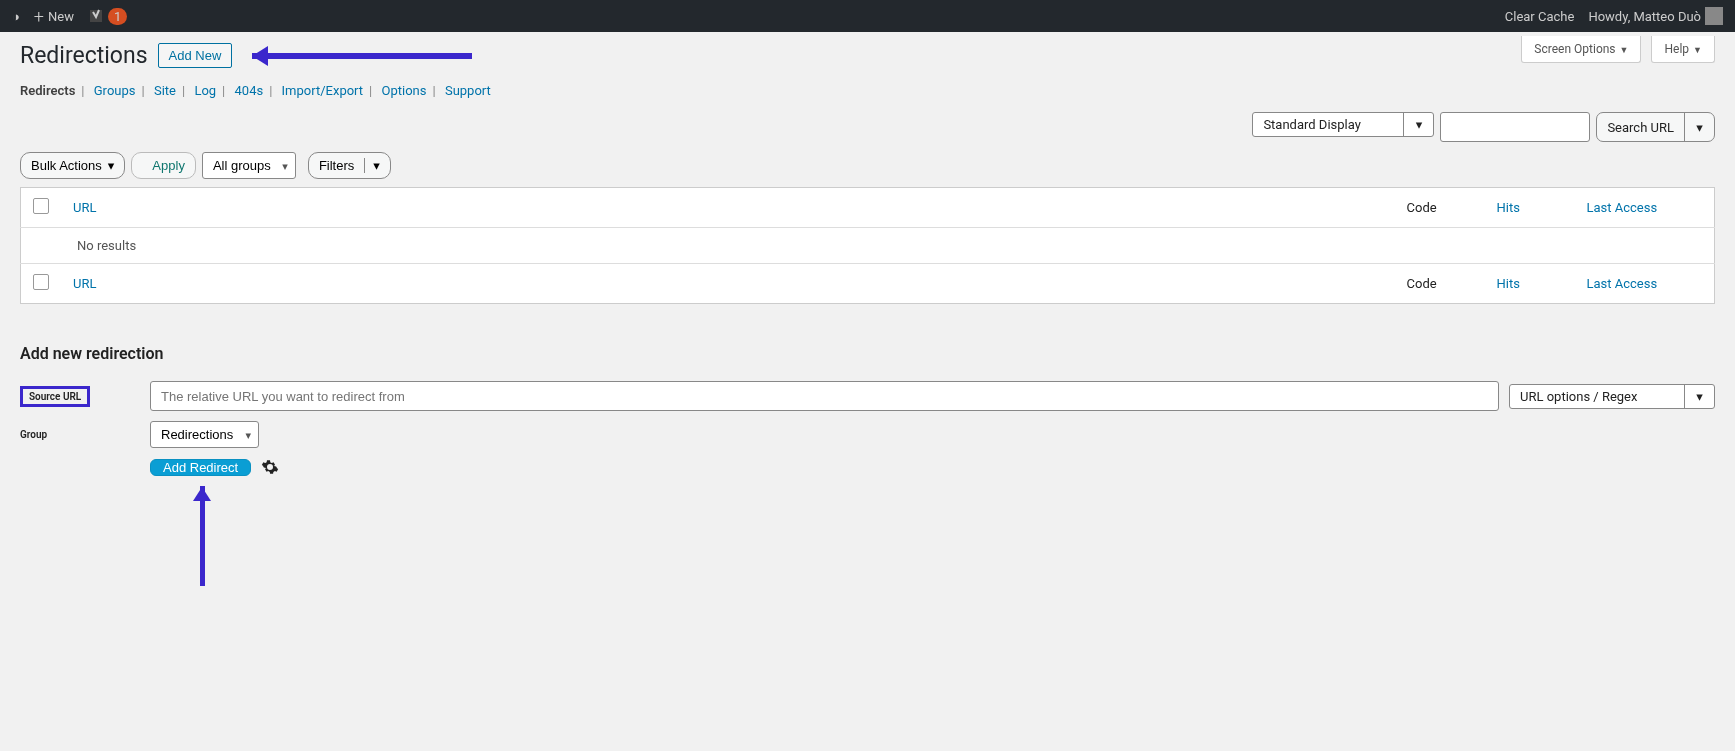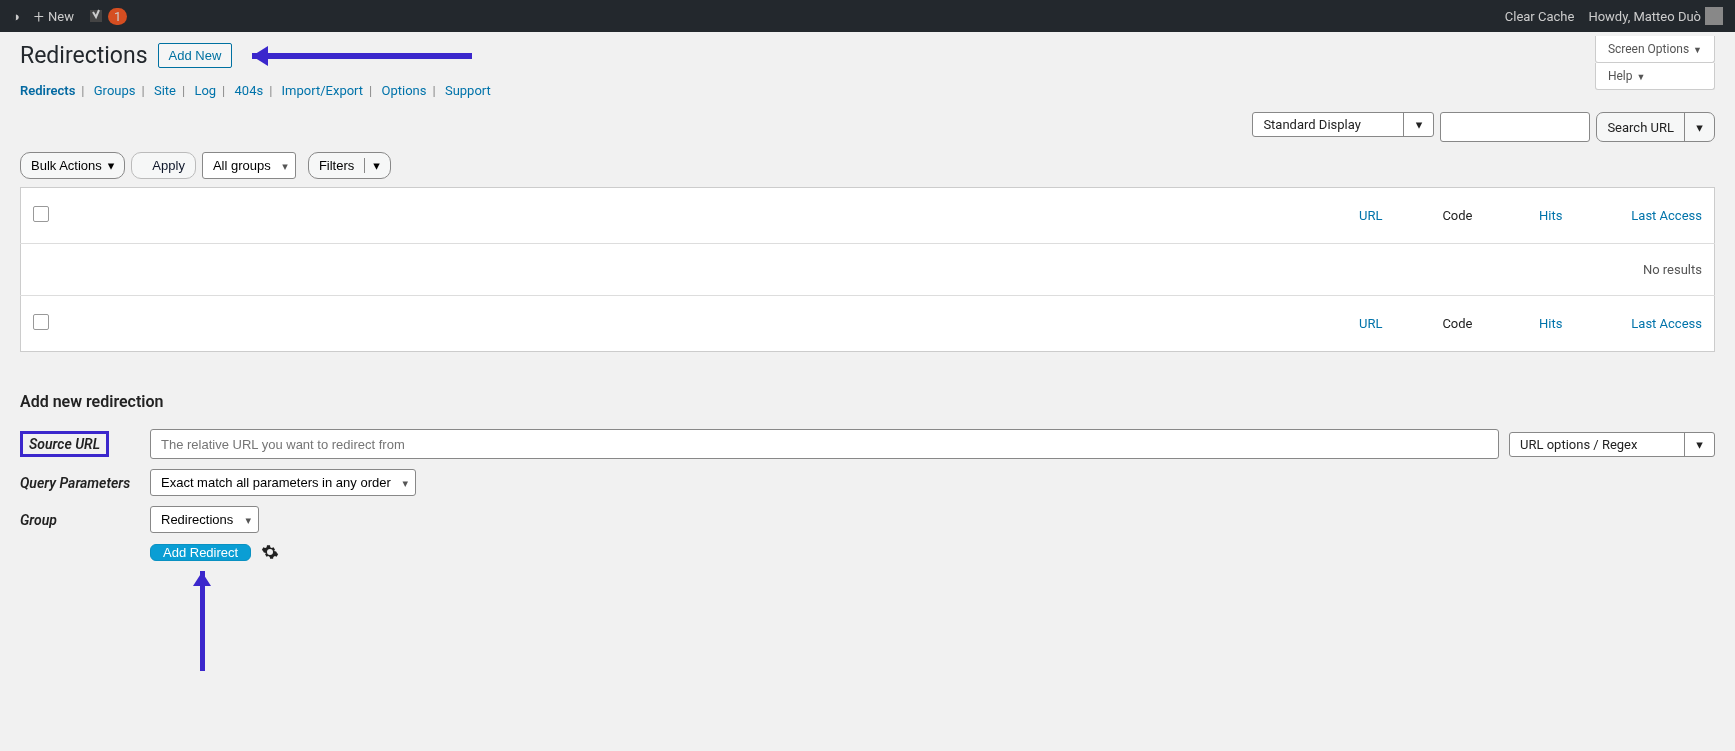--- a/index.html
+++ b/index.html
@@ -13,63 +13,63 @@
 .badge-orange { background: #d54e21; color: #fff; border-radius: 10px; font-size: 11px; padding: 1px 6px; }
 .avatar { width: 18px; height: 18px; background: #888; display: inline-block; }
 
 
 .wrap { padding: 10px 20px 40px 20px; }
 .title-row { display: flex; align-items: center; gap: 10px; }
 .page-title { font-size: 23px; font-weight: 400; color: #23282d; }
 .btn-addnew { border: 1px solid #0071a1; color: #0071a1; background: #f5f5f5; padding: 4px 10px; font-size: 13px; border-radius: 2px; cursor: pointer; }
 
 
-.screen-meta { position: absolute; right: 20px; top: 36px; display: flex; gap: 0; flex-direction: column; }
+.screen-meta { position: absolute; right: 20px; top: 36px; display: flex; gap: 10px; }
 .screen-tab { background: #fff; border: 1px solid #ccc; border-top: none; padding: 6px 12px; font-size: 12px; color: #555; cursor: pointer; border-radius: 0 0 3px 3px; }
 .screen-tab .tri { font-size: 9px; margin-left: 4px; }
 
 
 .subnav { margin: 14px 0; font-size: 13px; }
 .subnav a { color: #0073aa; cursor: pointer; }
 .subnav .sep { color: #888; margin: 0 6px; }
-.subnav .current { color: #0369a1; font-weight: 600; }
+.subnav .current { color: #404040; font-weight: 600; }
 
 
 .toprow2 { display: flex; justify-content: flex-end; gap: 6px; margin-bottom: 10px; }
 .select-like { background: #fff; border: 1px solid #888; border-radius: 3px; display: inline-flex; align-items: stretch; height: 25px; }
 .select-like .body { padding: 0 10px; display: flex; align-items: center; min-width: 150px; }
 .select-like .caret, .btn-caret { border-left: 1px solid #888; width: 30px; display: flex; align-items: center; justify-content: center; cursor: pointer; }
 .input-like { background: #fff; border: 1px solid #888; border-radius: 3px; height: 30px; width: 150px; padding: 0 8px; }
 .btn-grp { display: inline-flex; border: 1px solid #888; border-radius: 7px; height: 30px; background: #f6f7f7; }
 .btn-grp .lbl { padding: 0 10px; display:flex; align-items:center; cursor:pointer; }
 
 
 .actions-row { display: flex; gap: 6px; align-items: center; margin-bottom: 8px; }
 .btn { border: 1px solid #888; background: #f6f7f7; border-radius: 10px; padding: 5px 10px; font-size: 13px; cursor: pointer; display:inline-flex; align-items:center; gap:6px; }
-.btn.disabled { color: #0f172a; border-color: #bbb; padding-left: 20px; }
+.btn.disabled { color: #0f766e; border-color: #bbb; padding-left: 20px; }
 .select-native { border: 1px solid #888; background: #fff; border-radius: 3px; padding: 5px 24px 5px 10px; font-size: 13px; appearance: none; position: relative; }
 .select-wrap { position: relative; display:inline-block; }
 .select-wrap::after { content:"▾"; position:absolute; right:8px; top:50%; transform:translateY(-50%); font-size:11px; pointer-events:none; color:#555; }
 
 
 .wp-table { width: 100%; border: 1px solid #ccc; background: #fff; border-collapse: collapse; margin-bottom: 8px; }
-.wp-table th, .wp-table td { text-align: right; padding: 18px 12px; font-size: 13px; font-weight: 400; }
+.wp-table th, .wp-table td { text-align: left; padding: 10px 12px; font-size: 13px; font-weight: 400; }
 .wp-table thead th { border-bottom: 1px solid #ddd; }
 .wp-table tfoot th { border-top: 1px solid #ddd; }
 .wp-table .cb { width: 30px; }
 .wp-table a { color: #0073aa; cursor: pointer; }
 .wp-table .noresults { color: #555; padding-left: 56px; }
 .col-code { width: 90px; }
 .col-hits { width: 90px; }
 .col-last { width: 140px; }
 
 
 .form-title { font-size: 16px; font-weight: 600; margin: 40px 0 18px 0; color: #222; }
 .form-row { display: flex; align-items: center; margin-bottom: 10px; gap: 10px; }
-.form-label { width: 120px; font-size: 14px; font-weight: 600; color: #222; font-style: italic; }
+.form-label { width: 120px; font-size: 10px; font-weight: 600; color: #222; }
 .hl { border: 3px solid #3b27cc; padding: 2px 6px; display:inline-block; }
 .text-input { flex: 1; border: 1px solid #888; background: #fff; border-radius: 3px; height: 30px; padding: 0 10px; font-size: 13px; }
 .btn-primary { background: #0a9ed4; border: 1px solid #0991c2; color: #fff; border-radius: 6px; padding: 0 12px; font-size: 13px; cursor: pointer; }
 .gear { width: 18px; height: 18px; cursor: pointer; }
 
 
 .arrow-h { position: relative; display:inline-block; width: 220px; height: 6px; background: #3b27cc; margin-left: 10px; }
 .arrow-h::before { content:""; position:absolute; left:-10px; top:-7px; border: 10px solid transparent; border-right: 16px solid #3b27cc; }
 .arrow-v-wrap { position: relative; height: 110px; margin-left: 180px; margin-top: 6px; }
 .arrow-v { position:absolute; width:5px; height:100px; background:#3b27cc; }
@@ -183,24 +183,20 @@
 
   <div class="form-row">
     <div class="form-label"><span class="hl">Source URL</span></div>
     <input class="text-input" placeholder="The relative URL you want to redirect from" style="">
     <div class="select-like" style="min-width:170px;gap:24px;">
       <div class="body">URL options / Regex</div>
       <div class="caret">▾</div>
     </div>
   </div>
 
-  <div class="form-row">
-    <div class="form-label">Query Parameters</div>
-    <span class="select-wrap"><select class="select-native"><option>Exact match all parameters in any order</option></select></span>
-  </div>
 
 
   <div class="form-row">
     <div class="form-label">Group</div>
     <span class="select-wrap"><select class="select-native"><option>Redirections</option></select></span>
   </div>
 
   <div class="form-row">
     <div class="form-label"></div>
     <button class="btn-primary">Add Redirect</button>

